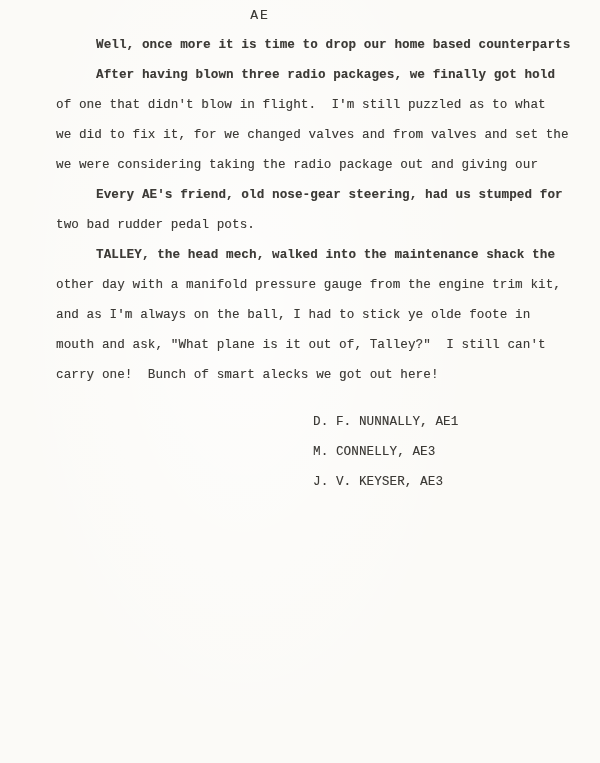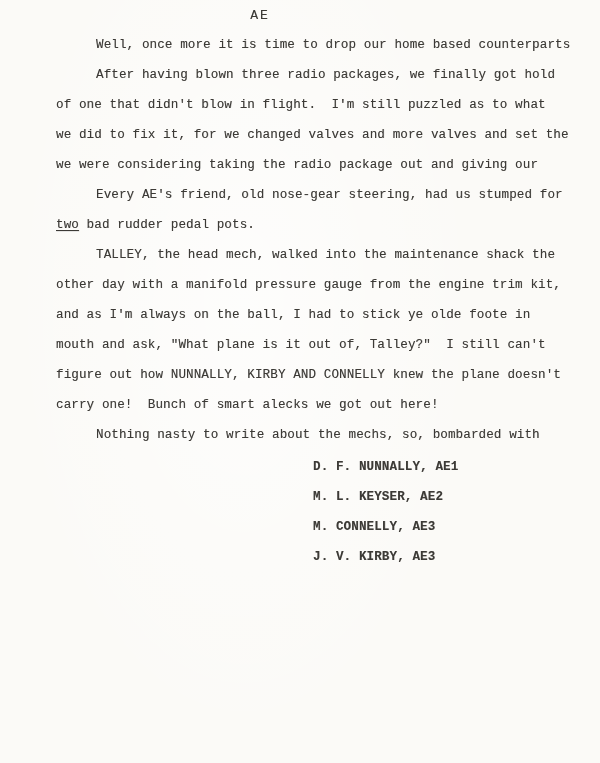--- a/index.html
+++ b/index.html
@@ -34,58 +34,54 @@
   }
   .line {
     height: 30px;
     font-size: 12.5px;
     letter-spacing: 0.15px;
     white-space: pre;
     text-shadow: 0.3px 0.3px 0.6px rgba(60,58,54,0.4);
   }
   .line.indent {
     padding-left: 40px;
+    font-weight: bold;
   }
   .underline-word {
-    text-decoration: underline;
     text-underline-offset: 2px;
   }
   .signature-block {
-    margin-top: 2px;
+    margin-top: 17px;
     margin-left: 257px;
-    font-weight: bold;
   }
   .signature-block .line {
     height: 30px;
   }
 </style>
 </head>
 <body>
 
 <div class="page">
 
   <div class="doc-title">AE</div>
 
   <div>
     <div class="line indent">Well, once more it is time to drop our home based counterparts</div>
     <div class="line indent">After having blown three radio packages, we finally got hold</div>
     <div class="line">of one that didn't blow in flight.  I'm still puzzled as to what</div>
-    <div class="line">we did to fix it, for we changed valves and more valves and set the</div>
+    <div class="line">we did to fix it, for we changed valves and from valves and set the</div>
     <div class="line">we were considering taking the radio package out and giving our</div>
     <div class="line indent">Every AE's friend, old nose-gear steering, had us stumped for</div>
     <div class="line"><span class="underline-word">two</span><span> bad rudder pedal pots.</span></div>
     <div class="line indent">TALLEY, the head mech, walked into the maintenance shack the</div>
     <div class="line">other day with a manifold pressure gauge from the engine trim kit,</div>
     <div class="line">and as I'm always on the ball, I had to stick ye olde foote in</div>
     <div class="line">mouth and ask, "What plane is it out of, Talley?"  I still can't</div>
-    <div class="line">figure out how NUNNALLY, KIRBY AND CONNELLY knew the plane doesn't</div>
     <div class="line">carry one!  Bunch of smart alecks we got out here!</div>
-    <div class="line indent">Nothing nasty to write about the mechs, so, bombarded with</div>
   </div>
 
   <div class="signature-block">
     <div class="line">D. F. NUNNALLY, AE1</div>
-    <div class="line">M. L. KEYSER, AE2</div>
     <div class="line">M. CONNELLY, AE3</div>
-    <div class="line">J. V. KIRBY, AE3</div>
+    <div class="line">J. V. KEYSER, AE3</div>
   </div>
 
 </div>
 
 </body></html>

